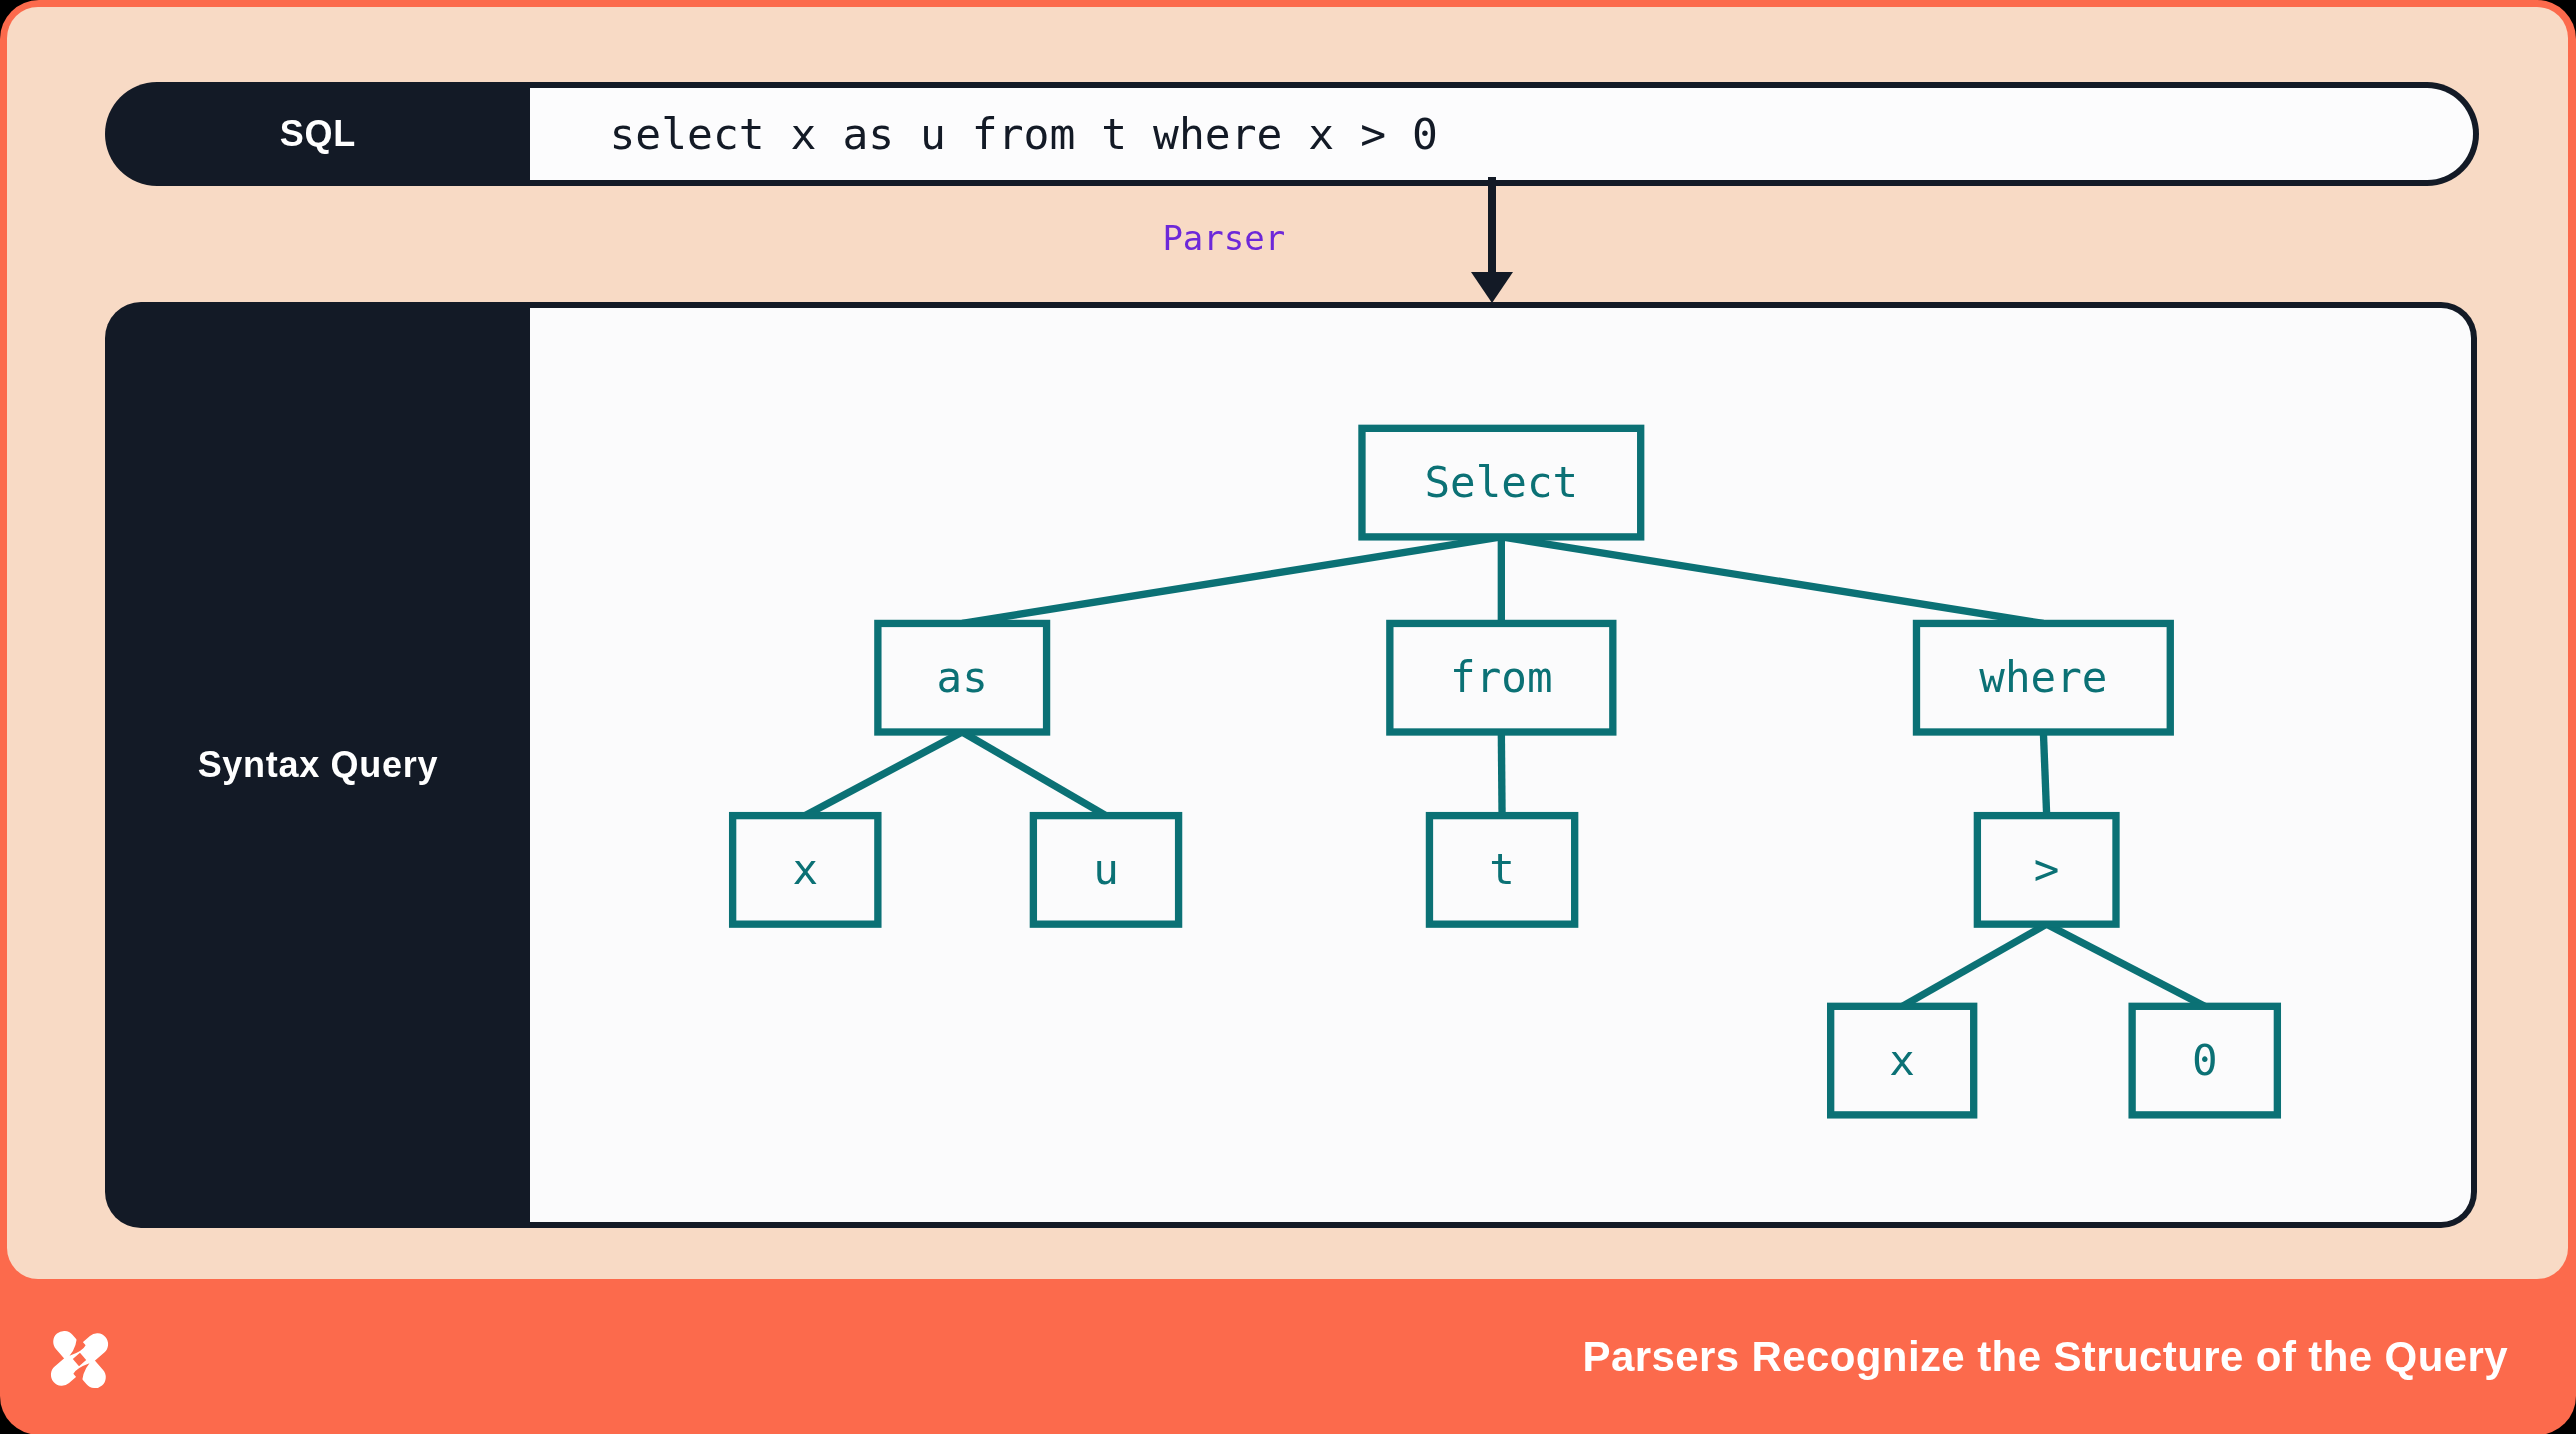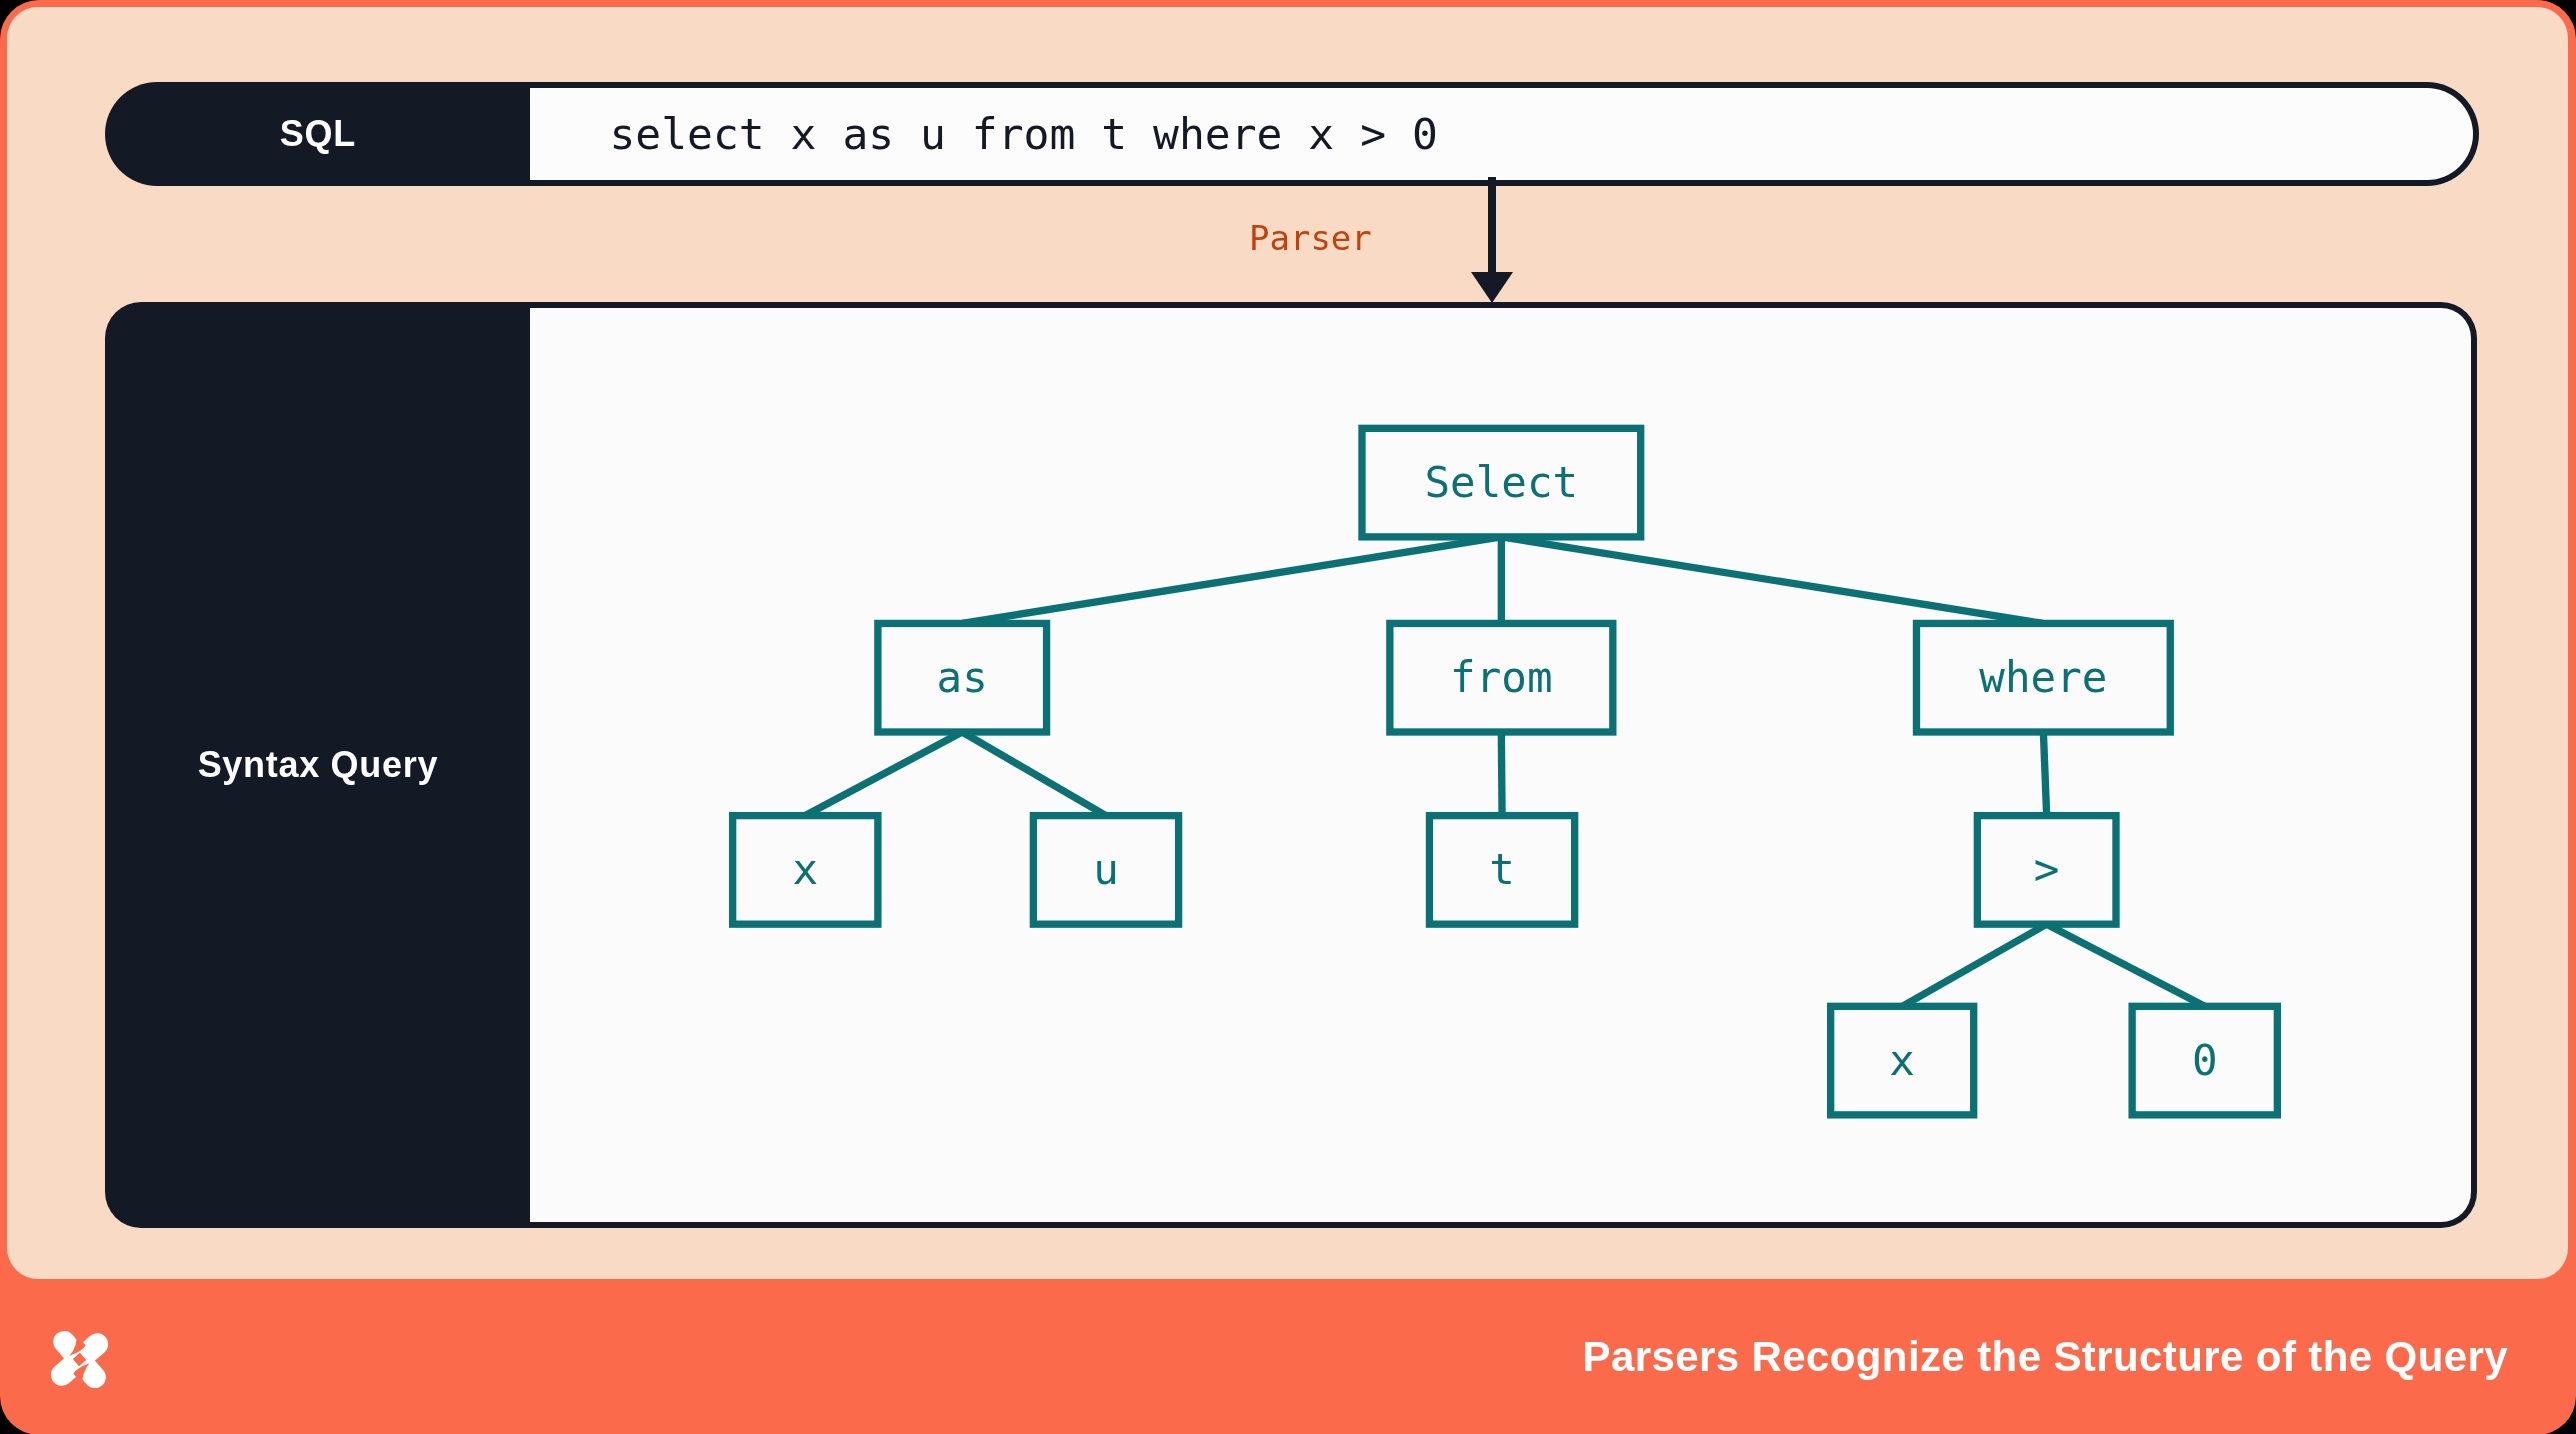--- a/index.html
+++ b/index.html
@@ -3,21 +3,21 @@
 <meta charset="utf-8">
 <style>
   html,body{margin:0;padding:0;background:#000;}
   .frame{position:relative;width:2576px;height:1435px;background:#fc6a4c;border-radius:39px;overflow:hidden;font-family:"Liberation Sans",sans-serif;}
   .panel{position:absolute;left:7.4px;top:7.4px;width:2561px;height:1272px;background:#f8dac5;border-radius:31px;}
   
   .sql-bar{position:absolute;left:98px;top:67px;width:2374px;height:104px;background:#131a26;border-radius:52px;display:flex;overflow:hidden;margin-top:8px;}
   .bar-label{width:425px;flex:0 0 auto;display:flex;align-items:center;justify-content:center;color:#ffffff;font-weight:bold;font-size:36px;letter-spacing:0.7px;}
   .bar-content{flex:1;margin:6px 6px 6px 0;background:#fcfcfd;border-radius:0 46px 46px 0;display:flex;align-items:center;padding-left:79px;font-family:"DejaVu Sans Mono",monospace;font-size:43px;color:#131a26;white-space:pre;}
   
-  .parser-label{position:absolute;left:1155px;top:211px;width:296px;text-align:center;font-family:"DejaVu Sans Mono",monospace;font-size:34px;color:#c2410c;}
+  .parser-label{position:absolute;left:1155px;top:211px;width:296px;text-align:left;font-family:"DejaVu Sans Mono",monospace;font-size:34px;color:#6d28d9;}
   .arrow-line{position:absolute;left:1481px;top:170px;width:7.4px;height:95px;background:#131a26;}
   .arrow-head{position:absolute;left:1464px;top:265px;width:0;height:0;border-left:21px solid transparent;border-right:21px solid transparent;border-top:31px solid #131a26;}
   
   .tree-box{position:absolute;left:98px;top:295px;width:2372px;height:926px;background:#131a26;border-radius:36px;display:flex;overflow:hidden;}
   .tree-box .bar-label{font-size:36px;}
   .tree-content{flex:1;margin:6px 6px 6px 0;background:#fbfbfc;border-radius:0 30px 30px 0;padding-left:20px;}
   .tree-content svg{display:block;width:100%;height:100%;}
   .tree-content svg text{font-family:"DejaVu Sans Mono",monospace;font-size:58px;}
   
   .footer{position:absolute;left:0;bottom:0;width:2576px;height:156px;display:flex;align-items:center;}

